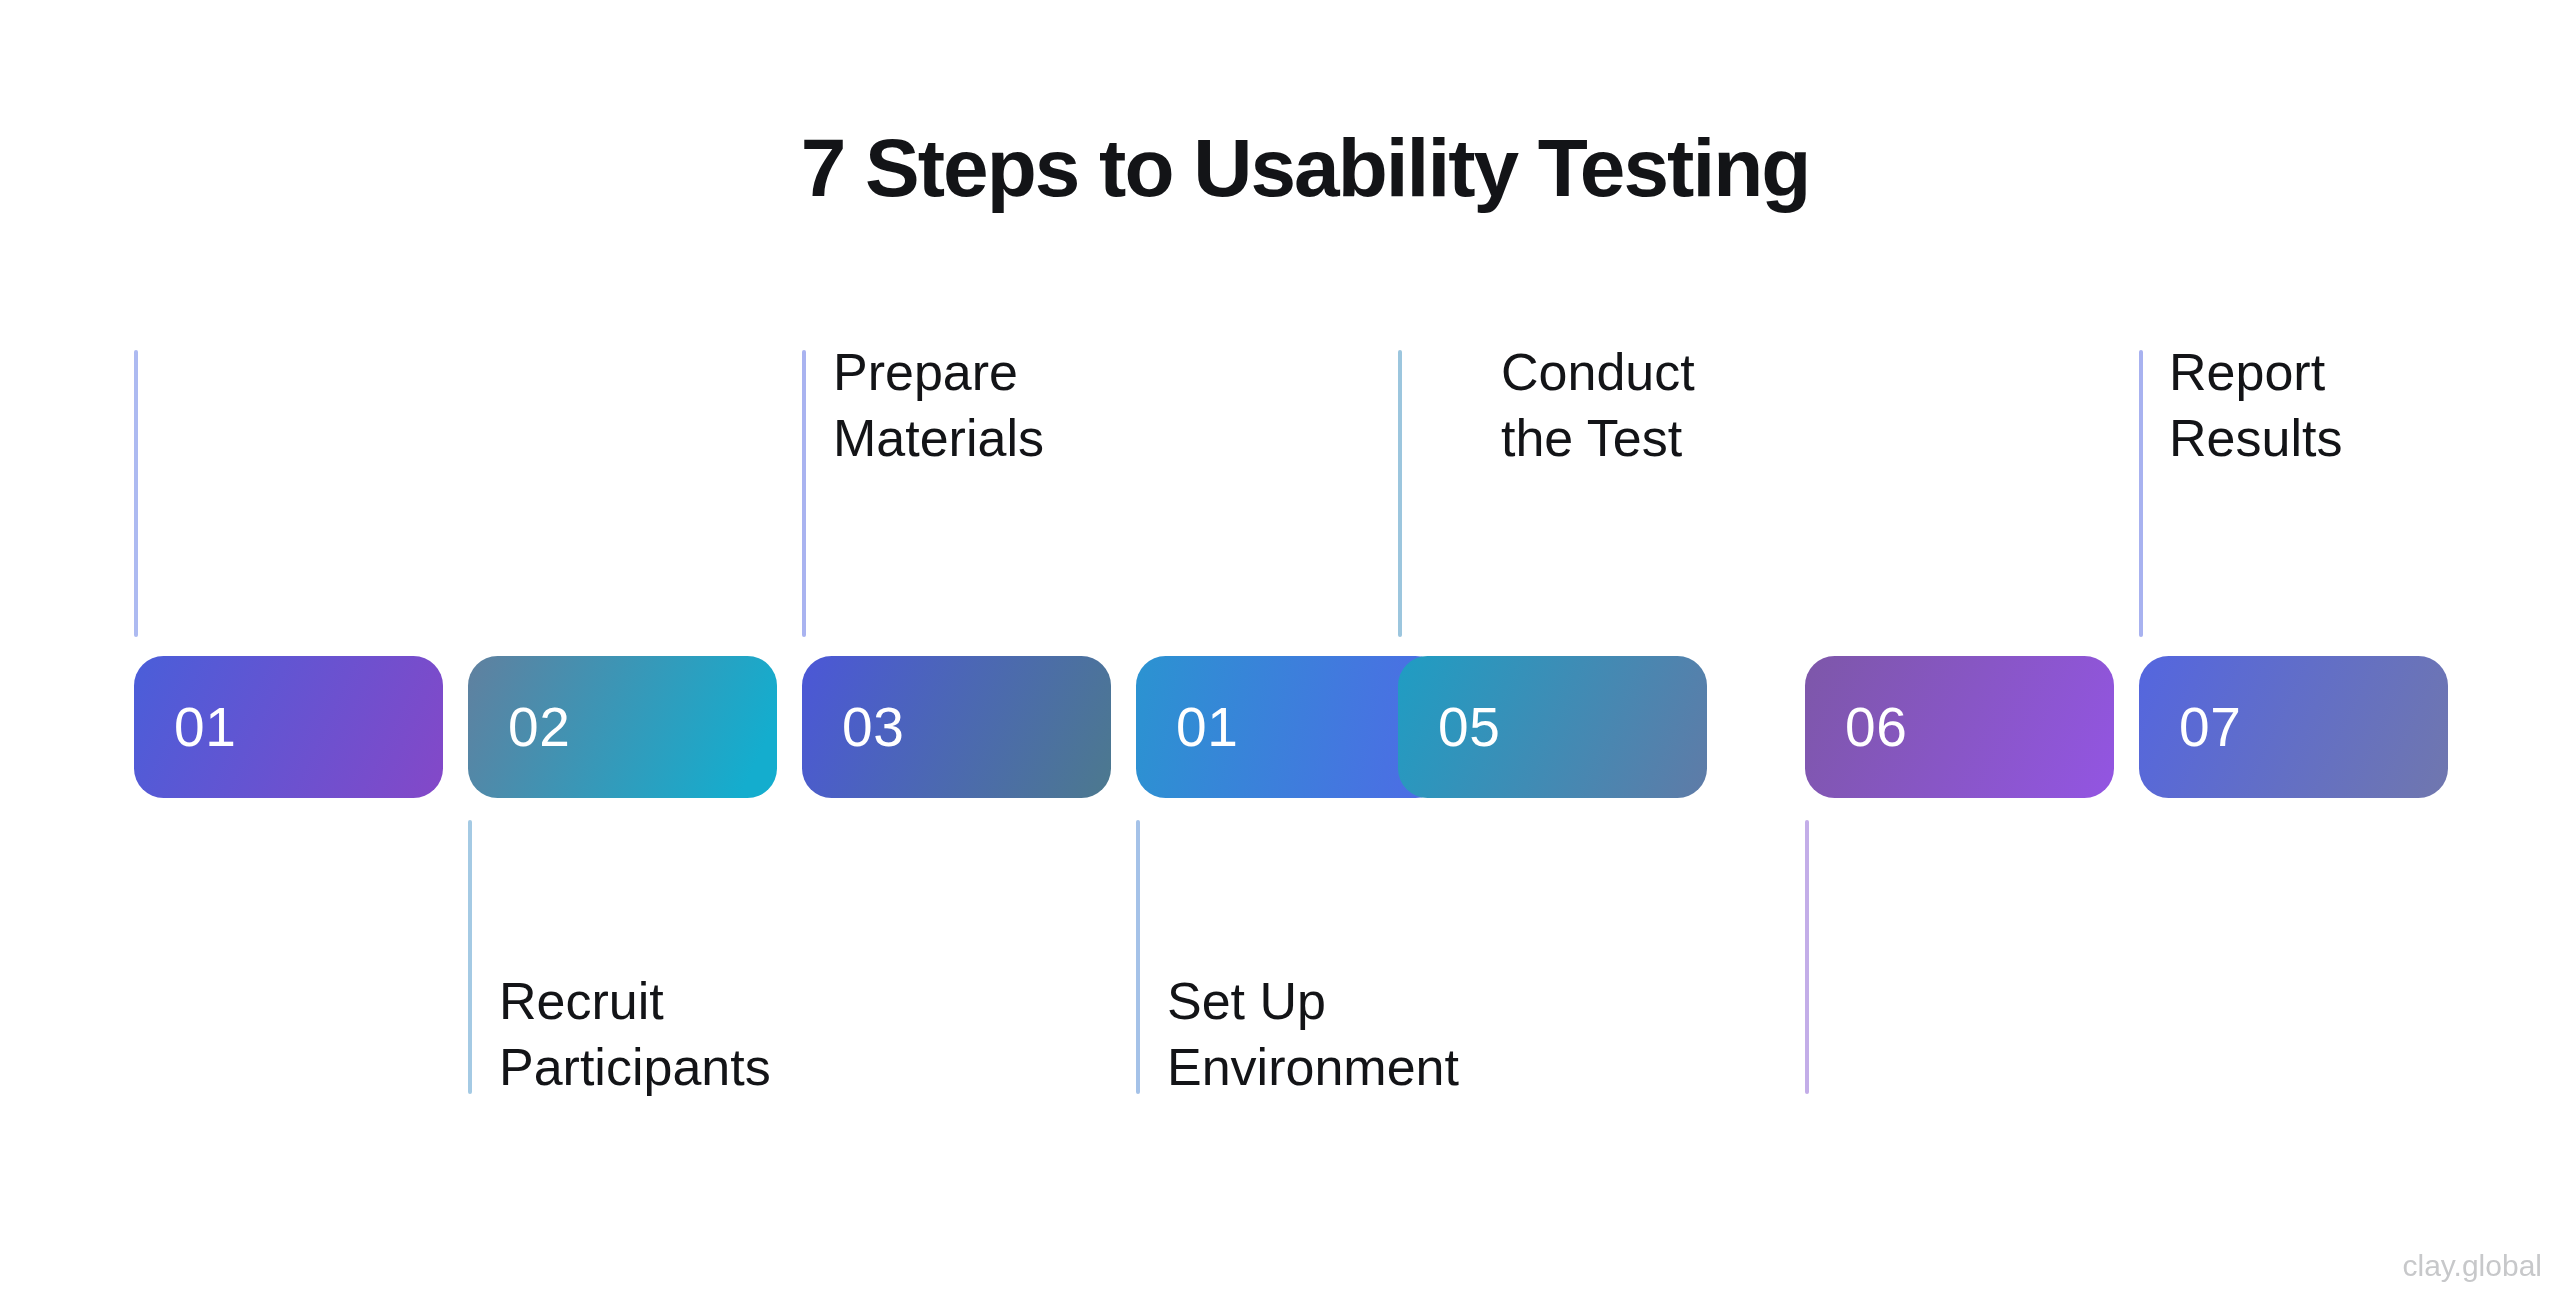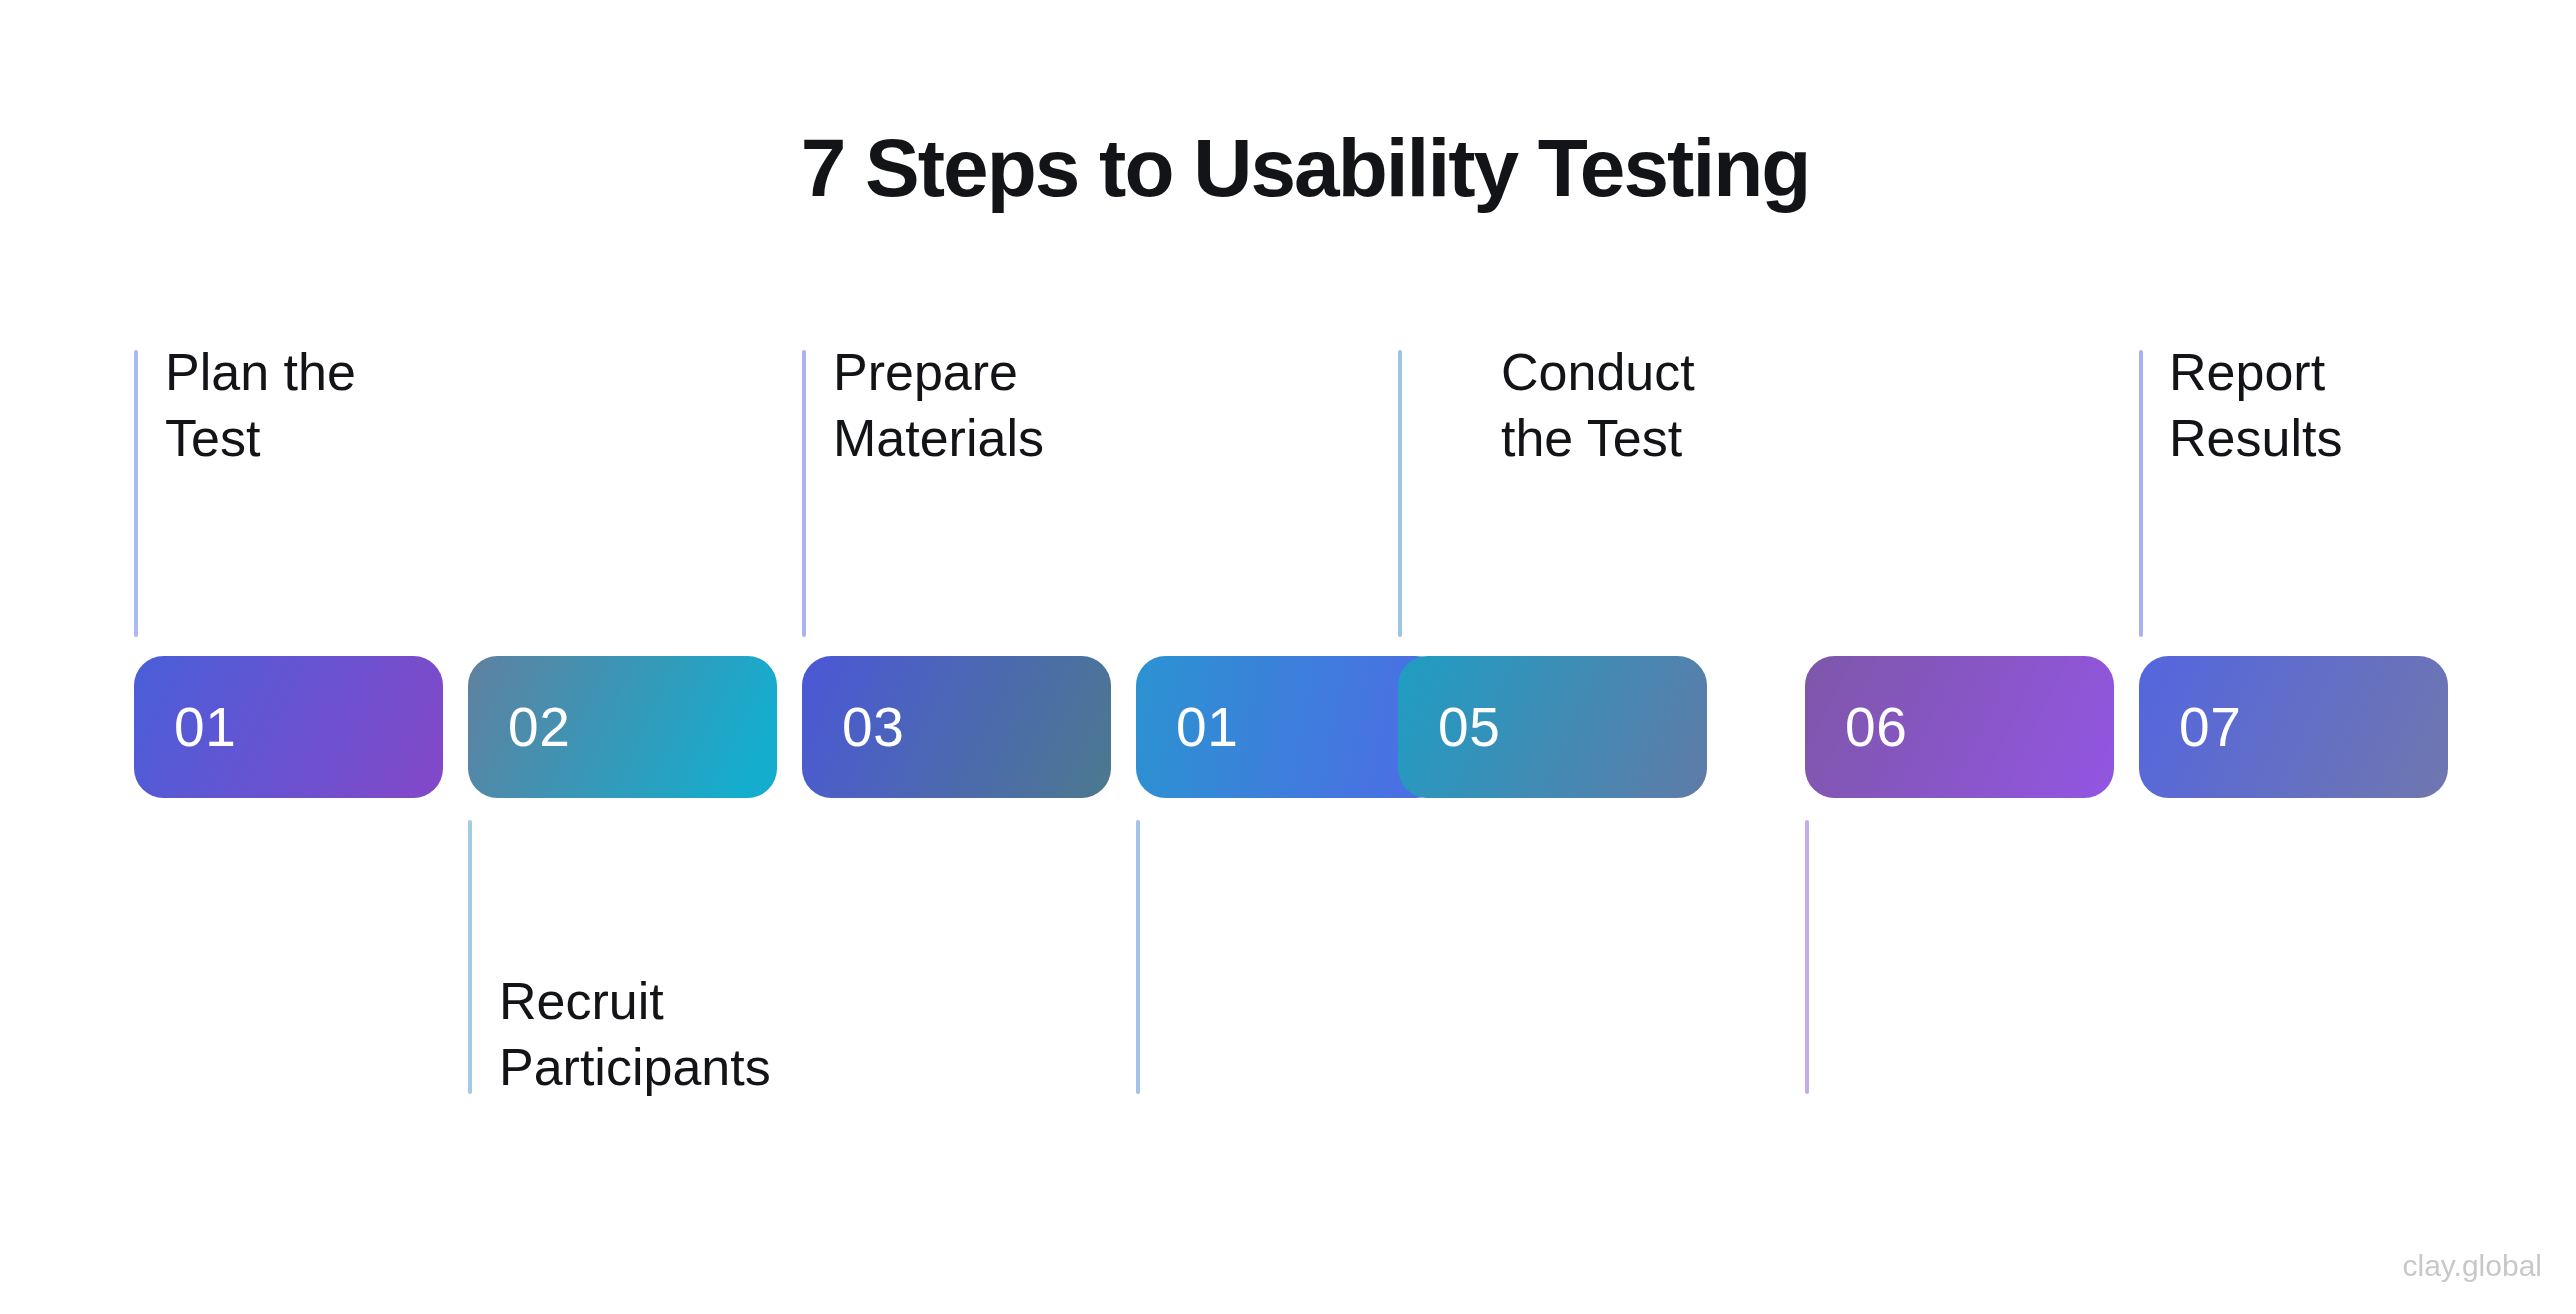--- a/index.html
+++ b/index.html
@@ -75,22 +75,20 @@
   }
 </style>
 </head>
 <body>
 
 <div class="canvas">
 
   <div class="title">7 Steps to Usability Testing</div>
 
   <div class="connector above c0" style="background-color: rgb(173, 186, 241);"></div>
-  <div class="step-label above c0l">Plan the
-Test</div>
   <div class="step-box c0" style="background: linear-gradient(115deg, rgb(74, 94, 217) 0%, rgb(132, 72, 200) 100%);">
     <span>01</span>
   </div>
 
   <div class="step-box c1" style="background: linear-gradient(115deg, rgb(96, 128, 159) 0%, rgb(20, 173, 206) 90%);">
     <span>02</span>
   </div>
   <div class="connector below c1" style="background-color: rgb(164, 202, 228);"></div>
   <div class="step-label below c1l">Recruit
 Participants</div>
@@ -99,20 +97,22 @@
   <div class="step-label above c2l">Prepare
 Materials</div>
   <div class="step-box c2" style="background: linear-gradient(115deg, rgb(75, 87, 215) 0%, rgb(76, 121, 142) 100%);">
     <span>03</span>
   </div>
 
   <div class="step-box c3" style="background: linear-gradient(100deg, rgb(43, 147, 209) 0%, rgb(79, 106, 230) 100%);">
     <span>01</span>
   </div>
   <div class="connector below c3" style="background-color: rgb(165, 194, 232);"></div>
+  <div class="step-label below c3l">Set Up
+Environment</div>
 
   <div class="connector above c4" style="background-color: rgb(156, 198, 222);"></div>
   <div class="step-label above c4l">Conduct
 the Test</div>
   <div class="step-box c4" style="background: linear-gradient(115deg, rgb(31, 157, 195) 0%, rgb(95, 123, 167) 100%);">
     <span>05</span>
   </div>
 
   <div class="step-box c5" style="background: linear-gradient(115deg, rgb(125, 87, 169) 0%, rgb(147, 85, 226) 100%);">
     <span>06</span>

